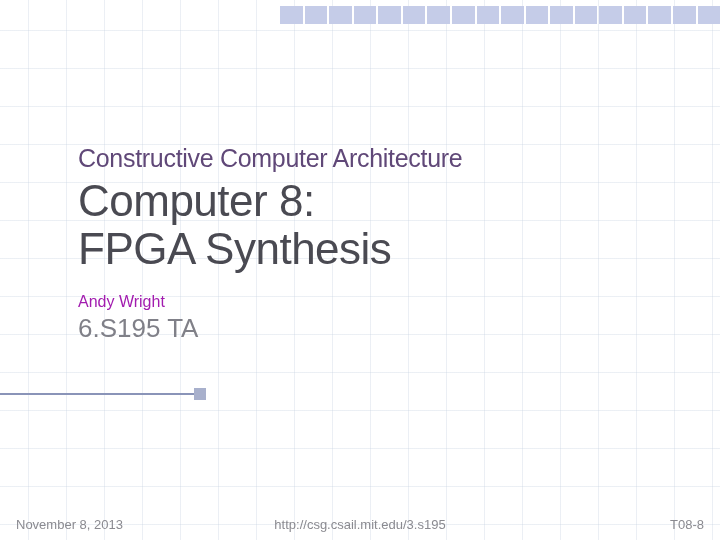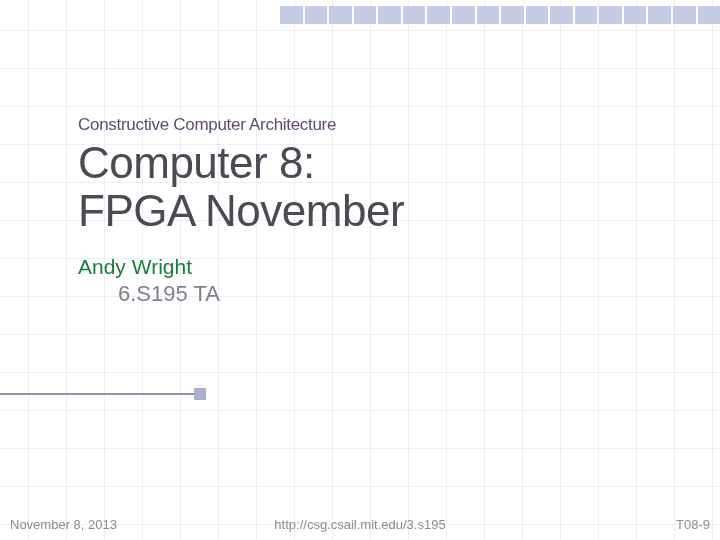--- a/index.html
+++ b/index.html
@@ -56,62 +56,62 @@
       height: 12px;
       background: #a8b0cc;
     }
     .content {
       position: absolute;
       top: 115px;
       left: 78px;
       right: 50px;
     }
     .course-name {
-      font-size: 17px;
+      font-size: 25px;
       color: #604878;
       font-weight: normal;
       letter-spacing: -0.3px;
       margin-bottom: 4px;
+      margin-top: 29px;
     }
     .title-line1 {
       font-size: 44px;
       color: #4a4a52;
       font-weight: normal;
       letter-spacing: -0.5px;
       line-height: 1.1;
     }
     .title-line2 {
       font-size: 44px;
       color: #4a4a52;
       font-weight: normal;
       letter-spacing: -0.5px;
       line-height: 1.1;
       margin-bottom: 18px;
     }
     .author {
-      font-size: 21px;
-      color: #15803d;
+      font-size: 16px;
+      color: #a21caf;
       font-weight: normal;
       line-height: 1.25;
     }
     .course-code {
-      font-size: 22px;
+      font-size: 26px;
       color: #808088;
       font-weight: normal;
       line-height: 1.25;
-      margin-left: 40px;
     }
     .footer {
       position: absolute;
       bottom: 8px;
       left: 0;
       right: 0;
       display: flex;
       justify-content: space-between;
-      padding: 0 10px;
+      padding: 0 16px;
       font-size: 13px;
       color: #8a8a90;
       font-family: Verdana, Geneva, sans-serif;
     }
     .footer-left {
       text-align: left;
     }
     .footer-center {
       position: absolute;
       left: 50%;
@@ -144,25 +144,25 @@
   <div class="top-bar-seg"></div>
   <div class="top-bar-seg"></div>
   <div class="top-bar-seg"></div>
   <div class="top-bar-seg"></div>
   <div class="top-bar-seg"></div>
 </div>
 
 <div class="content">
   <div class="course-name">Constructive Computer Architecture</div>
   <div class="title-line1">Computer 8:</div>
-  <div class="title-line2">FPGA November</div>
+  <div class="title-line2">FPGA Synthesis</div>
   <div class="author">Andy Wright</div>
   <div class="course-code">6.S195 TA</div>
 </div>
 
 <div class="accent-line"></div>
 <div class="accent-box"></div>
 
 <div class="footer">
   <div class="footer-left">November 8, 2013</div>
   <div class="footer-center">http://csg.csail.mit.edu/3.s195</div>
-  <div class="footer-right">T08-9</div>
+  <div class="footer-right">T08-8</div>
 </div>
 
 </body></html>

